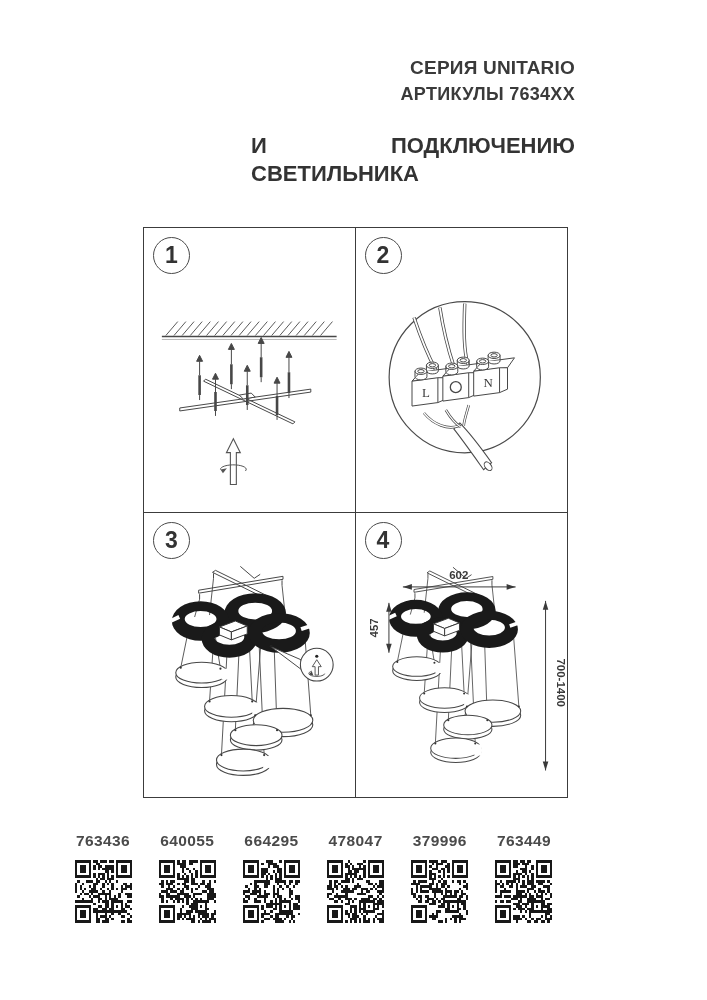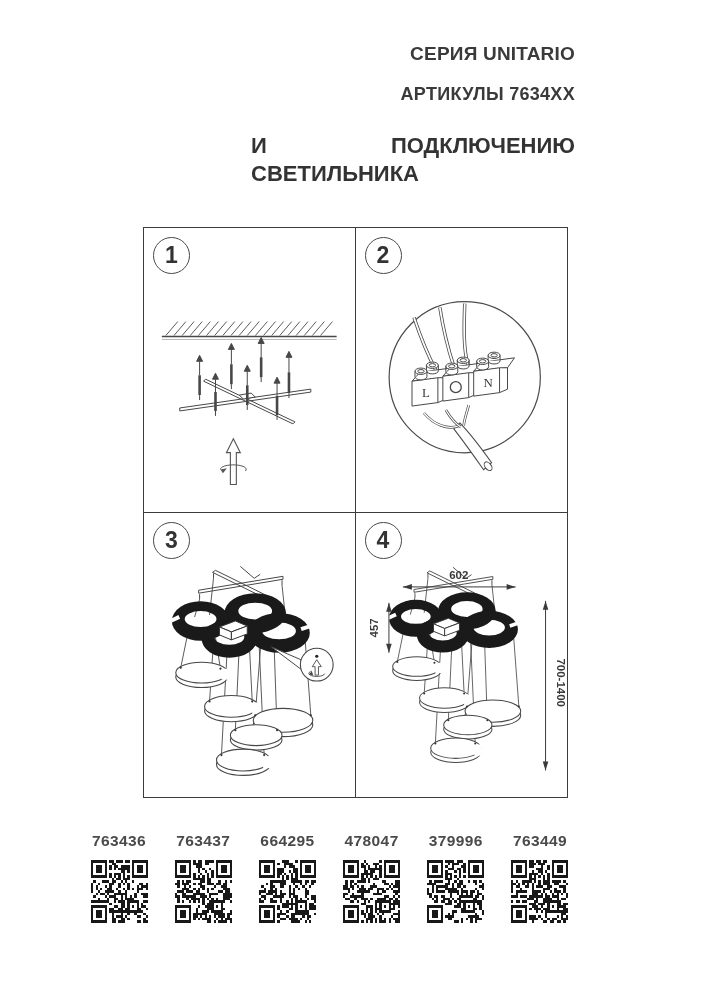--- a/index.html
+++ b/index.html
@@ -4,21 +4,21 @@
 <style>
   html,body{margin:0;padding:0;background:#e9e9e9;}
   .page{
     position:relative;width:707px;height:1000px;margin:0 auto;
     background:#ffffff;overflow:hidden;
     font-family:"Liberation Sans","DejaVu Sans",sans-serif;
     color:#363636;
   }
   
   .hdr-series{
-    position:absolute;top:43px;right:132px;
+    position:absolute;top:57px;right:132px;
     font-size:19px;font-weight:700;letter-spacing:.2px;color:#3a3a3a;
     text-align:right;white-space:nowrap;
   }
   .hdr-articles{
     position:absolute;top:84px;right:132px;
     font-size:18px;font-weight:700;letter-spacing:.3px;color:#3a3a3a;
     text-align:right;white-space:nowrap;
   }
   .hdr-title{
     position:absolute;top:132px;right:132px;width:324px;
@@ -38,21 +38,21 @@
   .panel.bB{border-bottom:1.7px solid #3c3c3c;}
   .panel svg.draw{position:absolute;left:0;top:0;width:100%;height:100%;}
   .step-badge{
     position:absolute;left:9px;top:9px;width:35px;height:35px;
     border:1.4px solid #4a4a4a;border-radius:50%;
     display:flex;align-items:center;justify-content:center;
     font-size:23px;font-weight:700;color:#333;background:#fff;z-index:2;
   }
   
   .qr-row{
-    position:absolute;left:89px;top:831px;width:481px;
+    position:absolute;left:73px;top:831px;width:481px;
     display:flex;justify-content:space-between;gap:24px;
   }
   .qr-item{margin:0;width:62px;display:flex;flex-direction:column;align-items:center;}
   .qr-label{
     font-size:15.5px;font-weight:700;color:#4a4a4a;letter-spacing:.4px;
     line-height:20px;margin-bottom:9px;white-space:nowrap;
   }
   .qr-svg{width:57px;height:63px;display:block;}
 </style>
 </head>
@@ -286,21 +286,21 @@
   <div class="qr-row" id="qr-row">
   <figure class="qr-item">
     <figcaption class="qr-label">763436</figcaption>
     <svg class="qr-svg" viewBox="0 0 25 25" preserveAspectRatio="none" shape-rendering="crispEdges">
       <rect width="25" height="25" fill="#ffffff"></rect>
       <path class="qr-path" fill="#181818" d="M0,0h1v1h-1zM1,0h1v1h-1zM2,0h1v1h-1zM3,0h1v1h-1zM4,0h1v1h-1zM5,0h1v1h-1zM6,0h1v1h-1zM8,0h1v1h-1zM9,0h1v1h-1zM11,0h1v1h-1zM12,0h1v1h-1zM13,0h1v1h-1zM15,0h1v1h-1zM16,0h1v1h-1zM18,0h1v1h-1zM19,0h1v1h-1zM20,0h1v1h-1zM21,0h1v1h-1zM22,0h1v1h-1zM23,0h1v1h-1zM24,0h1v1h-1zM0,1h1v1h-1zM6,1h1v1h-1zM9,1h1v1h-1zM10,1h1v1h-1zM18,1h1v1h-1zM24,1h1v1h-1zM0,2h1v1h-1zM2,2h1v1h-1zM3,2h1v1h-1zM4,2h1v1h-1zM6,2h1v1h-1zM8,2h1v1h-1zM10,2h1v1h-1zM11,2h1v1h-1zM13,2h1v1h-1zM14,2h1v1h-1zM15,2h1v1h-1zM16,2h1v1h-1zM18,2h1v1h-1zM20,2h1v1h-1zM21,2h1v1h-1zM22,2h1v1h-1zM24,2h1v1h-1zM0,3h1v1h-1zM2,3h1v1h-1zM3,3h1v1h-1zM4,3h1v1h-1zM6,3h1v1h-1zM8,3h1v1h-1zM10,3h1v1h-1zM12,3h1v1h-1zM13,3h1v1h-1zM14,3h1v1h-1zM15,3h1v1h-1zM16,3h1v1h-1zM18,3h1v1h-1zM20,3h1v1h-1zM21,3h1v1h-1zM22,3h1v1h-1zM24,3h1v1h-1zM0,4h1v1h-1zM2,4h1v1h-1zM3,4h1v1h-1zM4,4h1v1h-1zM6,4h1v1h-1zM13,4h1v1h-1zM14,4h1v1h-1zM16,4h1v1h-1zM18,4h1v1h-1zM20,4h1v1h-1zM21,4h1v1h-1zM22,4h1v1h-1zM24,4h1v1h-1zM0,5h1v1h-1zM6,5h1v1h-1zM8,5h1v1h-1zM10,5h1v1h-1zM11,5h1v1h-1zM12,5h1v1h-1zM14,5h1v1h-1zM18,5h1v1h-1zM24,5h1v1h-1zM0,6h1v1h-1zM1,6h1v1h-1zM2,6h1v1h-1zM3,6h1v1h-1zM4,6h1v1h-1zM5,6h1v1h-1zM6,6h1v1h-1zM8,6h1v1h-1zM10,6h1v1h-1zM12,6h1v1h-1zM14,6h1v1h-1zM16,6h1v1h-1zM18,6h1v1h-1zM19,6h1v1h-1zM20,6h1v1h-1zM21,6h1v1h-1zM22,6h1v1h-1zM23,6h1v1h-1zM24,6h1v1h-1zM9,7h1v1h-1zM11,7h1v1h-1zM12,7h1v1h-1zM14,7h1v1h-1zM15,7h1v1h-1zM16,7h1v1h-1zM1,8h1v1h-1zM5,8h1v1h-1zM6,8h1v1h-1zM7,8h1v1h-1zM9,8h1v1h-1zM10,8h1v1h-1zM13,8h1v1h-1zM15,8h1v1h-1zM18,8h1v1h-1zM0,9h1v1h-1zM3,9h1v1h-1zM8,9h1v1h-1zM9,9h1v1h-1zM12,9h1v1h-1zM14,9h1v1h-1zM16,9h1v1h-1zM21,9h1v1h-1zM22,9h1v1h-1zM24,9h1v1h-1zM0,10h1v1h-1zM2,10h1v1h-1zM6,10h1v1h-1zM8,10h1v1h-1zM12,10h1v1h-1zM16,10h1v1h-1zM20,10h1v1h-1zM22,10h1v1h-1zM23,10h1v1h-1zM24,10h1v1h-1zM0,11h1v1h-1zM2,11h1v1h-1zM4,11h1v1h-1zM7,11h1v1h-1zM8,11h1v1h-1zM11,11h1v1h-1zM14,11h1v1h-1zM16,11h1v1h-1zM18,11h1v1h-1zM20,11h1v1h-1zM21,11h1v1h-1zM22,11h1v1h-1zM24,11h1v1h-1zM0,12h1v1h-1zM3,12h1v1h-1zM6,12h1v1h-1zM7,12h1v1h-1zM8,12h1v1h-1zM9,12h1v1h-1zM12,12h1v1h-1zM15,12h1v1h-1zM20,12h1v1h-1zM2,13h1v1h-1zM4,13h1v1h-1zM5,13h1v1h-1zM7,13h1v1h-1zM10,13h1v1h-1zM11,13h1v1h-1zM12,13h1v1h-1zM13,13h1v1h-1zM14,13h1v1h-1zM15,13h1v1h-1zM19,13h1v1h-1zM22,13h1v1h-1zM23,13h1v1h-1zM24,13h1v1h-1zM1,14h1v1h-1zM6,14h1v1h-1zM8,14h1v1h-1zM9,14h1v1h-1zM10,14h1v1h-1zM13,14h1v1h-1zM15,14h1v1h-1zM17,14h1v1h-1zM19,14h1v1h-1zM23,14h1v1h-1zM24,14h1v1h-1zM3,15h1v1h-1zM7,15h1v1h-1zM10,15h1v1h-1zM11,15h1v1h-1zM13,15h1v1h-1zM15,15h1v1h-1zM16,15h1v1h-1zM17,15h1v1h-1zM18,15h1v1h-1zM0,16h1v1h-1zM1,16h1v1h-1zM2,16h1v1h-1zM3,16h1v1h-1zM4,16h1v1h-1zM5,16h1v1h-1zM6,16h1v1h-1zM7,16h1v1h-1zM10,16h1v1h-1zM12,16h1v1h-1zM13,16h1v1h-1zM14,16h1v1h-1zM16,16h1v1h-1zM17,16h1v1h-1zM18,16h1v1h-1zM19,16h1v1h-1zM20,16h1v1h-1zM23,16h1v1h-1zM24,16h1v1h-1zM8,17h1v1h-1zM13,17h1v1h-1zM14,17h1v1h-1zM16,17h1v1h-1zM20,17h1v1h-1zM22,17h1v1h-1zM0,18h1v1h-1zM1,18h1v1h-1zM2,18h1v1h-1zM3,18h1v1h-1zM4,18h1v1h-1zM5,18h1v1h-1zM6,18h1v1h-1zM10,18h1v1h-1zM11,18h1v1h-1zM13,18h1v1h-1zM14,18h1v1h-1zM16,18h1v1h-1zM18,18h1v1h-1zM20,18h1v1h-1zM22,18h1v1h-1zM23,18h1v1h-1zM0,19h1v1h-1zM6,19h1v1h-1zM8,19h1v1h-1zM9,19h1v1h-1zM12,19h1v1h-1zM13,19h1v1h-1zM15,19h1v1h-1zM16,19h1v1h-1zM20,19h1v1h-1zM21,19h1v1h-1zM24,19h1v1h-1zM0,20h1v1h-1zM2,20h1v1h-1zM3,20h1v1h-1zM4,20h1v1h-1zM6,20h1v1h-1zM8,20h1v1h-1zM9,20h1v1h-1zM10,20h1v1h-1zM11,20h1v1h-1zM12,20h1v1h-1zM13,20h1v1h-1zM14,20h1v1h-1zM15,20h1v1h-1zM16,20h1v1h-1zM17,20h1v1h-1zM18,20h1v1h-1zM19,20h1v1h-1zM20,20h1v1h-1zM21,20h1v1h-1zM22,20h1v1h-1zM0,21h1v1h-1zM2,21h1v1h-1zM3,21h1v1h-1zM4,21h1v1h-1zM6,21h1v1h-1zM9,21h1v1h-1zM13,21h1v1h-1zM16,21h1v1h-1zM19,21h1v1h-1zM23,21h1v1h-1zM0,22h1v1h-1zM2,22h1v1h-1zM3,22h1v1h-1zM4,22h1v1h-1zM6,22h1v1h-1zM9,22h1v1h-1zM11,22h1v1h-1zM12,22h1v1h-1zM13,22h1v1h-1zM15,22h1v1h-1zM20,22h1v1h-1zM21,22h1v1h-1zM24,22h1v1h-1zM0,23h1v1h-1zM6,23h1v1h-1zM9,23h1v1h-1zM10,23h1v1h-1zM13,23h1v1h-1zM14,23h1v1h-1zM16,23h1v1h-1zM23,23h1v1h-1zM0,24h1v1h-1zM1,24h1v1h-1zM2,24h1v1h-1zM3,24h1v1h-1zM4,24h1v1h-1zM5,24h1v1h-1zM6,24h1v1h-1zM9,24h1v1h-1zM10,24h1v1h-1zM12,24h1v1h-1zM13,24h1v1h-1zM14,24h1v1h-1zM20,24h1v1h-1zM21,24h1v1h-1zM23,24h1v1h-1zM24,24h1v1h-1z"></path>
     </svg>
   </figure>
 
   <figure class="qr-item">
-    <figcaption class="qr-label">763437</figcaption>
+    <figcaption class="qr-label">640055</figcaption>
     <svg class="qr-svg" viewBox="0 0 25 25" preserveAspectRatio="none" shape-rendering="crispEdges">
       <rect width="25" height="25" fill="#ffffff"></rect>
       <path class="qr-path" fill="#181818" d="M0,0h1v1h-1zM1,0h1v1h-1zM2,0h1v1h-1zM3,0h1v1h-1zM4,0h1v1h-1zM5,0h1v1h-1zM6,0h1v1h-1zM8,0h1v1h-1zM10,0h1v1h-1zM11,0h1v1h-1zM13,0h1v1h-1zM14,0h1v1h-1zM15,0h1v1h-1zM16,0h1v1h-1zM18,0h1v1h-1zM19,0h1v1h-1zM20,0h1v1h-1zM21,0h1v1h-1zM22,0h1v1h-1zM23,0h1v1h-1zM24,0h1v1h-1zM0,1h1v1h-1zM6,1h1v1h-1zM8,1h1v1h-1zM9,1h1v1h-1zM10,1h1v1h-1zM11,1h1v1h-1zM13,1h1v1h-1zM14,1h1v1h-1zM18,1h1v1h-1zM24,1h1v1h-1zM0,2h1v1h-1zM2,2h1v1h-1zM3,2h1v1h-1zM4,2h1v1h-1zM6,2h1v1h-1zM9,2h1v1h-1zM10,2h1v1h-1zM11,2h1v1h-1zM18,2h1v1h-1zM20,2h1v1h-1zM21,2h1v1h-1zM22,2h1v1h-1zM24,2h1v1h-1zM0,3h1v1h-1zM2,3h1v1h-1zM3,3h1v1h-1zM4,3h1v1h-1zM6,3h1v1h-1zM10,3h1v1h-1zM12,3h1v1h-1zM15,3h1v1h-1zM18,3h1v1h-1zM20,3h1v1h-1zM21,3h1v1h-1zM22,3h1v1h-1zM24,3h1v1h-1zM0,4h1v1h-1zM2,4h1v1h-1zM3,4h1v1h-1zM4,4h1v1h-1zM6,4h1v1h-1zM10,4h1v1h-1zM13,4h1v1h-1zM16,4h1v1h-1zM18,4h1v1h-1zM20,4h1v1h-1zM21,4h1v1h-1zM22,4h1v1h-1zM24,4h1v1h-1zM0,5h1v1h-1zM6,5h1v1h-1zM8,5h1v1h-1zM11,5h1v1h-1zM14,5h1v1h-1zM16,5h1v1h-1zM18,5h1v1h-1zM24,5h1v1h-1zM0,6h1v1h-1zM1,6h1v1h-1zM2,6h1v1h-1zM3,6h1v1h-1zM4,6h1v1h-1zM5,6h1v1h-1zM6,6h1v1h-1zM8,6h1v1h-1zM10,6h1v1h-1zM12,6h1v1h-1zM14,6h1v1h-1zM16,6h1v1h-1zM18,6h1v1h-1zM19,6h1v1h-1zM20,6h1v1h-1zM21,6h1v1h-1zM22,6h1v1h-1zM23,6h1v1h-1zM24,6h1v1h-1zM8,7h1v1h-1zM9,7h1v1h-1zM10,7h1v1h-1zM11,7h1v1h-1zM12,7h1v1h-1zM14,7h1v1h-1zM15,7h1v1h-1zM1,8h1v1h-1zM3,8h1v1h-1zM5,8h1v1h-1zM6,8h1v1h-1zM11,8h1v1h-1zM12,8h1v1h-1zM14,8h1v1h-1zM15,8h1v1h-1zM19,8h1v1h-1zM22,8h1v1h-1zM24,8h1v1h-1zM0,9h1v1h-1zM1,9h1v1h-1zM3,9h1v1h-1zM4,9h1v1h-1zM5,9h1v1h-1zM8,9h1v1h-1zM10,9h1v1h-1zM11,9h1v1h-1zM14,9h1v1h-1zM15,9h1v1h-1zM16,9h1v1h-1zM18,9h1v1h-1zM19,9h1v1h-1zM21,9h1v1h-1zM22,9h1v1h-1zM1,10h1v1h-1zM4,10h1v1h-1zM6,10h1v1h-1zM11,10h1v1h-1zM12,10h1v1h-1zM17,10h1v1h-1zM20,10h1v1h-1zM21,10h1v1h-1zM22,10h1v1h-1zM3,11h1v1h-1zM4,11h1v1h-1zM5,11h1v1h-1zM8,11h1v1h-1zM10,11h1v1h-1zM12,11h1v1h-1zM14,11h1v1h-1zM16,11h1v1h-1zM21,11h1v1h-1zM22,11h1v1h-1zM23,11h1v1h-1zM1,12h1v1h-1zM2,12h1v1h-1zM3,12h1v1h-1zM5,12h1v1h-1zM6,12h1v1h-1zM7,12h1v1h-1zM9,12h1v1h-1zM10,12h1v1h-1zM14,12h1v1h-1zM19,12h1v1h-1zM20,12h1v1h-1zM22,12h1v1h-1zM23,12h1v1h-1zM0,13h1v1h-1zM3,13h1v1h-1zM4,13h1v1h-1zM8,13h1v1h-1zM9,13h1v1h-1zM10,13h1v1h-1zM11,13h1v1h-1zM12,13h1v1h-1zM15,13h1v1h-1zM16,13h1v1h-1zM17,13h1v1h-1zM18,13h1v1h-1zM21,13h1v1h-1zM22,13h1v1h-1zM23,13h1v1h-1zM24,13h1v1h-1zM0,14h1v1h-1zM1,14h1v1h-1zM3,14h1v1h-1zM4,14h1v1h-1zM5,14h1v1h-1zM6,14h1v1h-1zM7,14h1v1h-1zM8,14h1v1h-1zM11,14h1v1h-1zM12,14h1v1h-1zM13,14h1v1h-1zM15,14h1v1h-1zM21,14h1v1h-1zM22,14h1v1h-1zM23,14h1v1h-1zM24,14h1v1h-1zM1,15h1v1h-1zM5,15h1v1h-1zM7,15h1v1h-1zM8,15h1v1h-1zM9,15h1v1h-1zM10,15h1v1h-1zM12,15h1v1h-1zM14,15h1v1h-1zM16,15h1v1h-1zM18,15h1v1h-1zM21,15h1v1h-1zM22,15h1v1h-1zM23,15h1v1h-1zM1,16h1v1h-1zM3,16h1v1h-1zM6,16h1v1h-1zM8,16h1v1h-1zM10,16h1v1h-1zM12,16h1v1h-1zM15,16h1v1h-1zM16,16h1v1h-1zM17,16h1v1h-1zM18,16h1v1h-1zM19,16h1v1h-1zM20,16h1v1h-1zM21,16h1v1h-1zM24,16h1v1h-1zM12,17h1v1h-1zM14,17h1v1h-1zM15,17h1v1h-1zM16,17h1v1h-1zM20,17h1v1h-1zM0,18h1v1h-1zM1,18h1v1h-1zM2,18h1v1h-1zM3,18h1v1h-1zM4,18h1v1h-1zM5,18h1v1h-1zM6,18h1v1h-1zM10,18h1v1h-1zM13,18h1v1h-1zM14,18h1v1h-1zM15,18h1v1h-1zM16,18h1v1h-1zM18,18h1v1h-1zM20,18h1v1h-1zM0,19h1v1h-1zM6,19h1v1h-1zM9,19h1v1h-1zM14,19h1v1h-1zM15,19h1v1h-1zM16,19h1v1h-1zM20,19h1v1h-1zM21,19h1v1h-1zM0,20h1v1h-1zM2,20h1v1h-1zM3,20h1v1h-1zM4,20h1v1h-1zM6,20h1v1h-1zM9,20h1v1h-1zM12,20h1v1h-1zM13,20h1v1h-1zM14,20h1v1h-1zM16,20h1v1h-1zM17,20h1v1h-1zM18,20h1v1h-1zM19,20h1v1h-1zM20,20h1v1h-1zM24,20h1v1h-1zM0,21h1v1h-1zM2,21h1v1h-1zM3,21h1v1h-1zM4,21h1v1h-1zM6,21h1v1h-1zM8,21h1v1h-1zM9,21h1v1h-1zM10,21h1v1h-1zM11,21h1v1h-1zM12,21h1v1h-1zM13,21h1v1h-1zM17,21h1v1h-1zM18,21h1v1h-1zM19,21h1v1h-1zM20,21h1v1h-1zM21,21h1v1h-1zM23,21h1v1h-1zM24,21h1v1h-1zM0,22h1v1h-1zM2,22h1v1h-1zM3,22h1v1h-1zM4,22h1v1h-1zM6,22h1v1h-1zM8,22h1v1h-1zM9,22h1v1h-1zM11,22h1v1h-1zM13,22h1v1h-1zM15,22h1v1h-1zM17,22h1v1h-1zM19,22h1v1h-1zM20,22h1v1h-1zM21,22h1v1h-1zM23,22h1v1h-1zM0,23h1v1h-1zM6,23h1v1h-1zM8,23h1v1h-1zM10,23h1v1h-1zM12,23h1v1h-1zM13,23h1v1h-1zM14,23h1v1h-1zM15,23h1v1h-1zM18,23h1v1h-1zM20,23h1v1h-1zM22,23h1v1h-1zM23,23h1v1h-1zM24,23h1v1h-1zM0,24h1v1h-1zM1,24h1v1h-1zM2,24h1v1h-1zM3,24h1v1h-1zM4,24h1v1h-1zM5,24h1v1h-1zM6,24h1v1h-1zM14,24h1v1h-1zM15,24h1v1h-1zM17,24h1v1h-1zM19,24h1v1h-1zM20,24h1v1h-1zM21,24h1v1h-1zM22,24h1v1h-1zM24,24h1v1h-1z"></path>
     </svg>
   </figure>
 
   <figure class="qr-item">
     <figcaption class="qr-label">664295</figcaption>
     <svg class="qr-svg" viewBox="0 0 25 25" preserveAspectRatio="none" shape-rendering="crispEdges">
       <rect width="25" height="25" fill="#ffffff"></rect>

